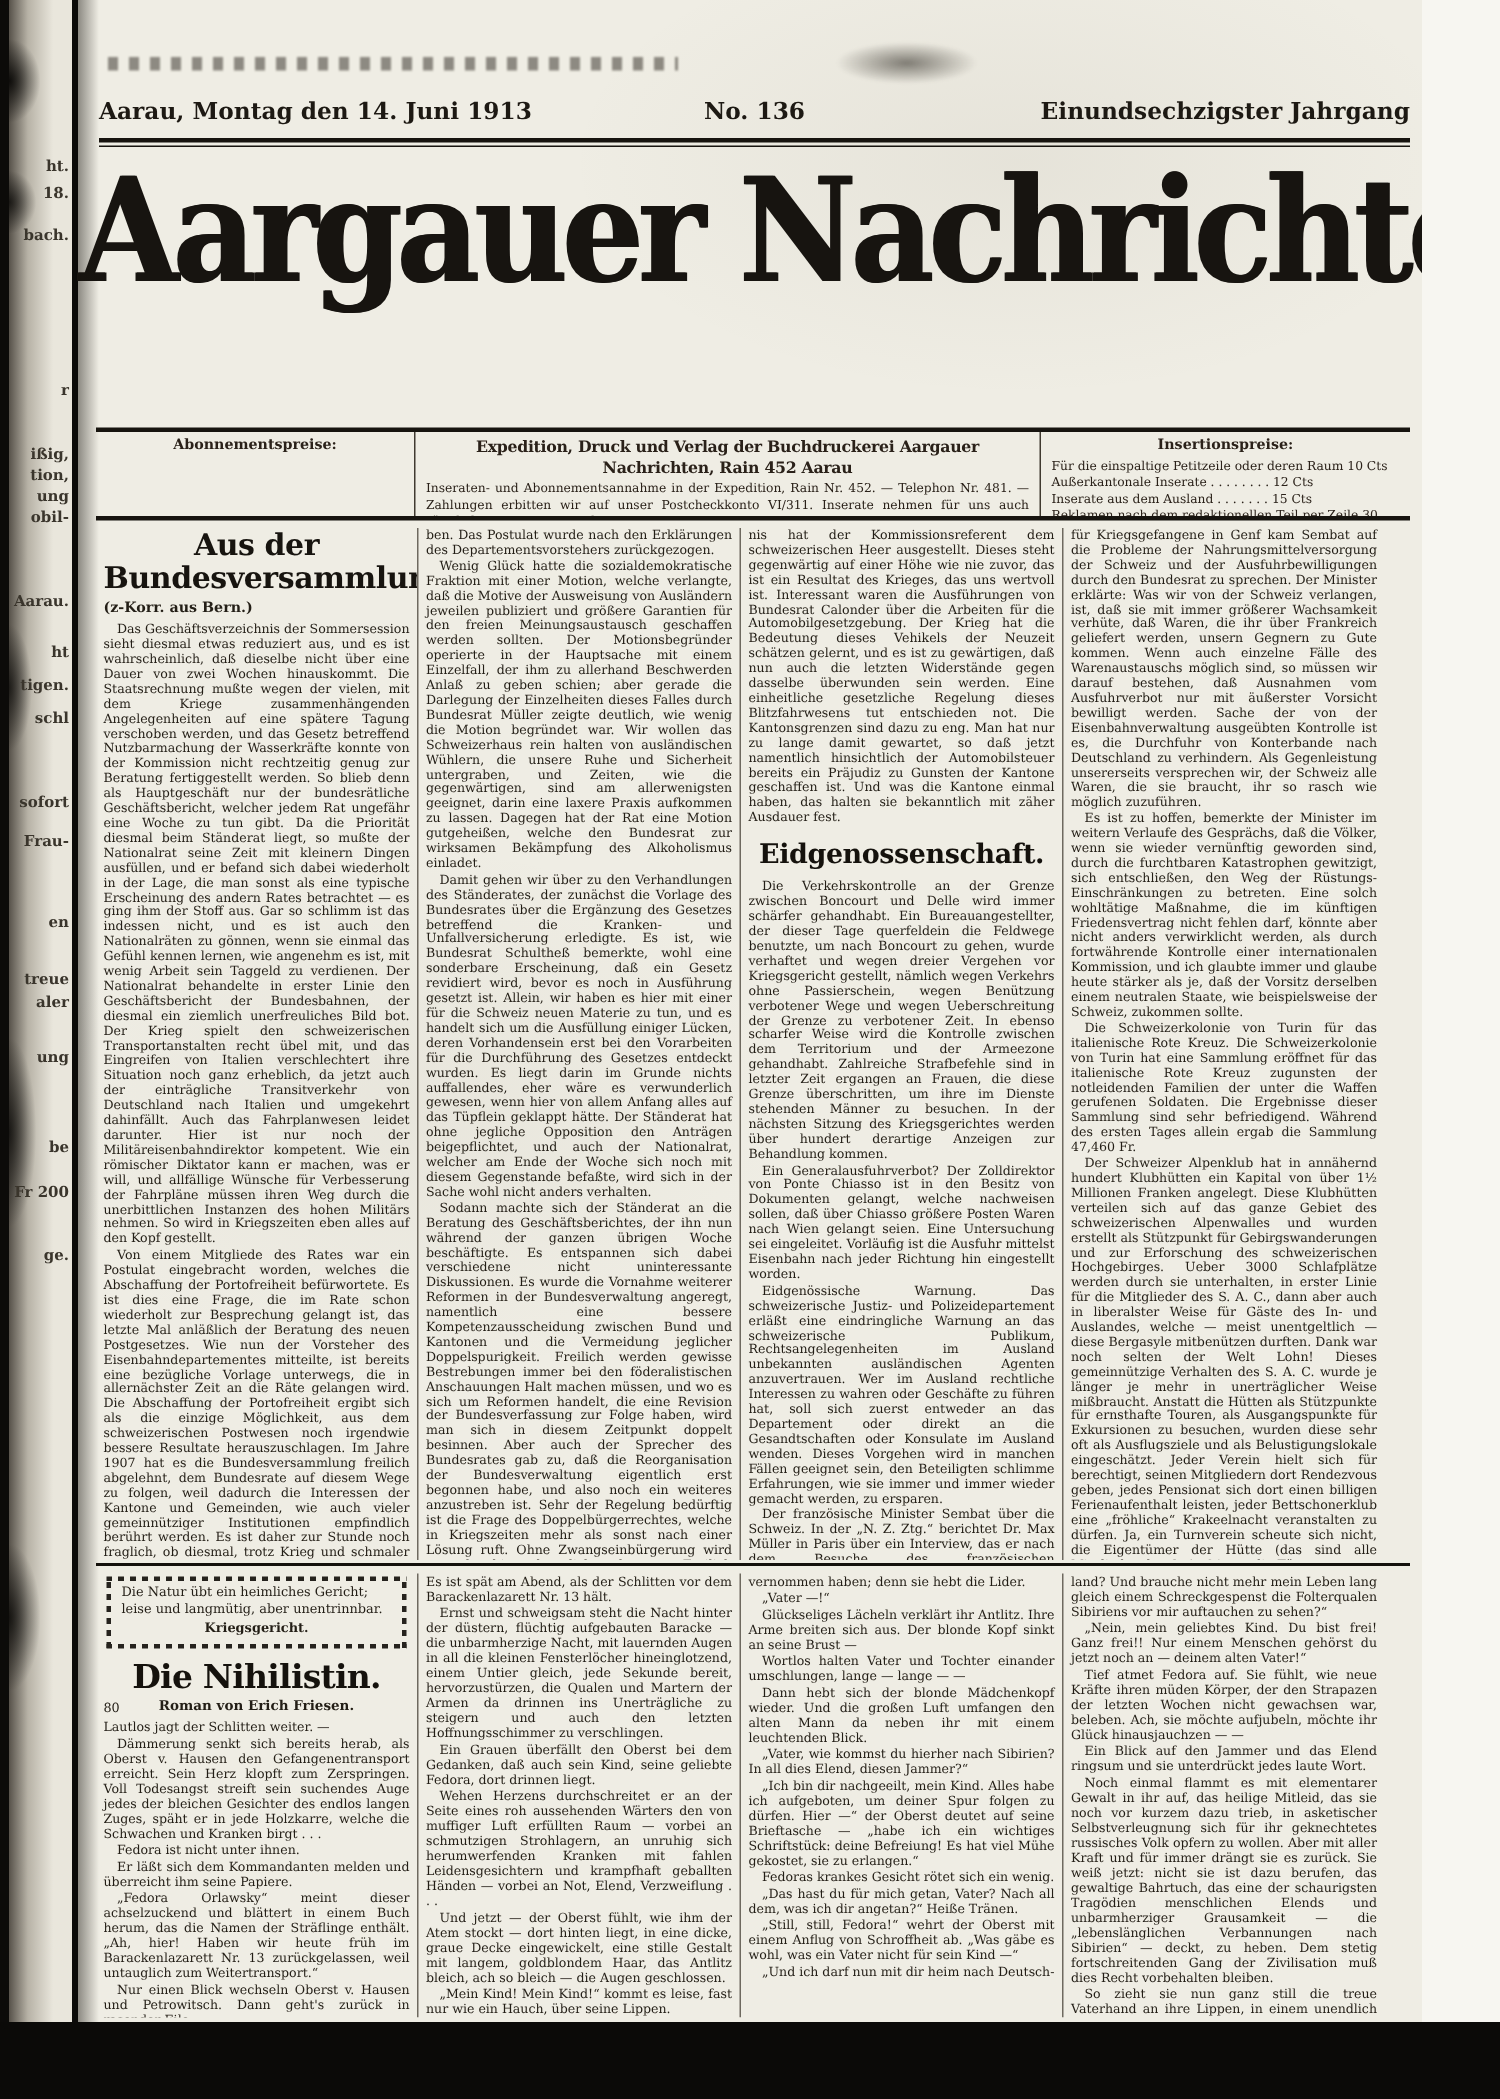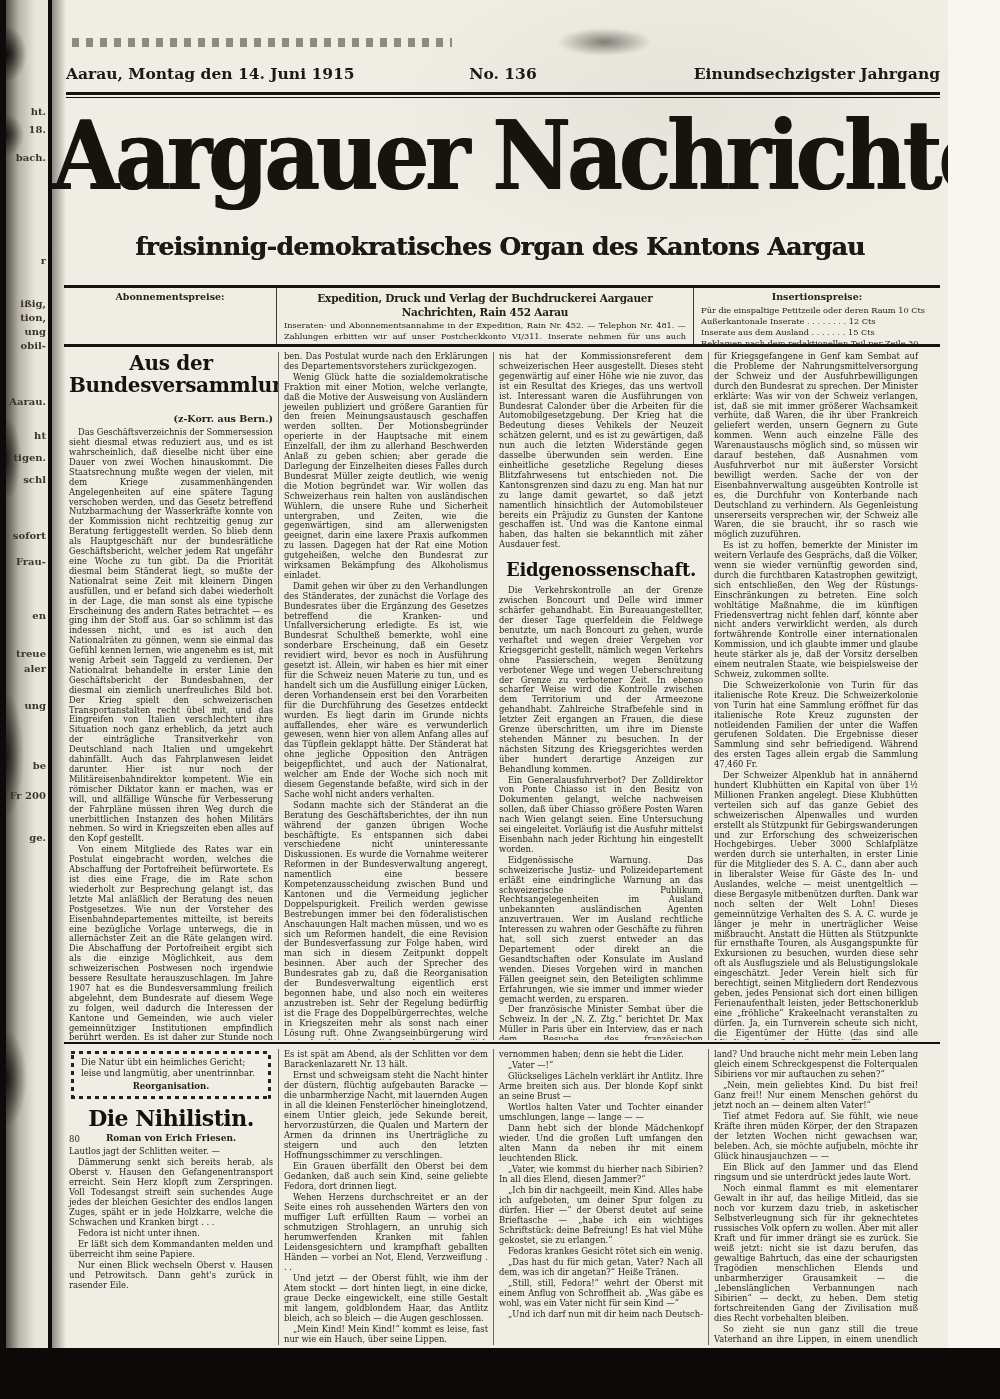--- a/index.html
+++ b/index.html
@@ -94,21 +94,21 @@
   
   .main-cols{
     position:absolute;left:12px;top:352px;width:876px;height:688px;
     display:flex;overflow:hidden;
   }
   .col{width:214px;padding:0 5px;box-sizing:border-box;overflow:hidden;
        font-size:8.4px;line-height:1.18;text-align:justify;color:#231e16;}
   .colsep{width:1px;background:#6e6able;background:#6e695f;margin:0;}
   .art-head{text-align:center;font-weight:bold;font-size:20px;line-height:1.1;
             margin:0 0 3px 0;color:#17140f;letter-spacing:-.3px;}
-  .art-sub{text-align:right;font-weight:bold;font-size:9.5px;margin:17px 0 4px 0;}
+  .art-sub{text-align:left;font-weight:bold;font-size:9.5px;margin:4px 0 4px 0;}
   .section-head{text-align:center;font-weight:bold;font-size:18px;margin:9px 0 6px 0;
                 color:#15120d;letter-spacing:-.3px;}
   p.para{margin:0;text-indent:9px;}
   p.para.cont{text-indent:0;}
   p.para + p.para{margin-top:1px;}
   .lead{font-weight:normal;}
   
   .feuilleton{
     position:absolute;left:12px;top:1042px;width:876px;height:303px;
     border-top:2px solid #14110c;display:flex;overflow:hidden;padding-top:5px;box-sizing:border-box;
@@ -157,28 +157,27 @@
     <div class="frag" style="top: 790px;">Fr 200</div>
     <div class="frag" style="top: 832px;">ge.</div>
   </div>
 <div class="gutter-shadow"></div>
 
 <div class="paper">
   <div class="smudge-top"></div>
   <div class="smudge-blob"></div>
 
   <div class="dateline">
-    <span class="dl-left">Aarau, Montag den 14. Juni 1915</span>
+    <span class="dl-left">Aarau, Montag den 14. Juni 1913</span>
     <span class="dl-center">No. 136</span>
     <span class="dl-right">Einundsechzigster Jahrgang</span>
   </div>
   <div class="double-rule"></div>
 
   <div class="masthead">Aargauer Nachrichten</div>
-  <div class="subtitle">freisinnig-demokratisches Organ des Kantons Aargau</div>
 
   <div class="infobox">
     <div class="ib-col ib-left">
       <div class="ib-title">Abonnementspreise:</div>
     </div>
     <div class="ib-col ib-center ib-just">
       <div class="ib-bold">Expedition, Druck und Verlag der Buchdruckerei Aargauer Nachrichten, Rain 452 Aarau</div>
       <div>
           <div class="ib-line">Inseraten- und Abonnementsannahme in der Expedition, Rain Nr. 452. — Telephon Nr. 481. — Zahlungen erbitten wir auf unser Postcheckkonto VI/311. Inserate nehmen für uns auch sämtliche Annoncen-Expeditionen entgegen.</div>
         </div>
@@ -224,32 +223,33 @@
         <p class="para"><span class="lead">Die Schweizerkolonie von Turin für das italienische Rote Kreuz.</span> Die Schweizerkolonie von Turin hat eine Sammlung eröffnet für das italienische Rote Kreuz zugunsten der notleidenden Familien der unter die Waffen gerufenen Soldaten. Die Ergebnisse dieser Sammlung sind sehr befriedigend. Während des ersten Tages allein ergab die Sammlung 47,460 Fr.</p>
         <p class="para"><span class="lead">Der Schweizer Alpenklub</span> hat in annähernd hundert Klubhütten ein Kapital von über 1½ Millionen Franken angelegt. Diese Klubhütten verteilen sich auf das ganze Gebiet des schweizerischen Alpenwalles und wurden erstellt als Stützpunkt für Gebirgswanderungen und zur Erforschung des schweizerischen Hochgebirges. Ueber 3000 Schlafplätze werden durch sie unterhalten, in erster Linie für die Mitglieder des S. A. C., dann aber auch in liberalster Weise für Gäste des In- und Auslandes, welche — meist unentgeltlich — diese Bergasyle mitbenützen durften. Dank war noch selten der Welt Lohn! Dieses gemeinnützige Verhalten des S. A. C. wurde je länger je mehr in unerträglicher Weise mißbraucht. Anstatt die Hütten als Stützpunkte für ernsthafte Touren, als Ausgangspunkte für Exkursionen zu besuchen, wurden diese sehr oft als Ausflugsziele und als Belustigungslokale eingeschätzt. Jeder Verein hielt sich für berechtigt, seinen Mitgliedern dort Rendezvous geben, jedes Pensionat sich dort einen billigen Ferienaufenthalt leisten, jeder Bettschonerklub eine „fröhliche“ Krakeelnacht veranstalten zu dürfen. Ja, ein Turnverein scheute sich nicht, die Eigentümer der Hütte (das sind alle Mitglieder des S. A. C.) vor die Türe zu setzen, als er</p>
       </div>
   </div>
 
   <div class="feuilleton">
     <div class="feu-heavy"></div>
     <div class="fcol">
       <div class="quote-box">
         <div>Die Natur übt ein heimliches Gericht; leise und langmütig, aber unentrinnbar.</div>
-        <div class="quote-attr">Reorganisation.</div>
+        <div class="quote-attr">Kriegsgericht.</div>
       </div>
       <div class="novel-title">Die Nihilistin.</div>
       <div class="byline-row">
         <span class="serial-no">80</span>
         <span>Roman von Erich Friesen.</span>
       </div>
       <div>
           <p class="para cont">Lautlos jagt der Schlitten weiter. —</p>
           <p class="para">Dämmerung senkt sich bereits herab, als Oberst v. Hausen den Gefangenentransport erreicht. Sein Herz klopft zum Zerspringen. Voll Todesangst streift sein suchendes Auge jedes der bleichen Gesichter des endlos langen Zuges, späht er in jede Holzkarre, welche die Schwachen und Kranken birgt . . .</p>
           <p class="para">Fedora ist nicht unter ihnen.</p>
           <p class="para">Er läßt sich dem Kommandanten melden und überreicht ihm seine Papiere.</p>
+          <p class="para">„Fedora Orlawsky“ meint dieser achselzuckend und blättert in einem Buch herum, das die Namen der Sträflinge enthält. „Ah, hier! Haben wir heute früh im Barackenlazarett Nr. 13 zurückgelassen, weil untauglich zum Weitertransport.“</p>
           <p class="para">Nur einen Blick wechseln Oberst v. Hausen und Petrowitsch. Dann geht's zurück in rasender Eile.</p>
         </div>
     </div>
     <div class="colsep"></div>
     <div class="fcol">
         <p class="para cont">Es ist spät am Abend, als der Schlitten vor dem Barackenlazarett Nr. 13 hält.</p>
         <p class="para">Ernst und schweigsam steht die Nacht hinter der düstern, flüchtig aufgebauten Baracke — die unbarmherzige Nacht, mit lauernden Augen in all die kleinen Fensterlöcher hineinglotzend, einem Untier gleich, jede Sekunde bereit, hervorzustürzen, die Qualen und Martern der Armen da drinnen ins Unerträgliche zu steigern und auch den letzten Hoffnungsschimmer zu verschlingen.</p>
         <p class="para">Ein Grauen überfällt den Oberst bei dem Gedanken, daß auch sein Kind, seine geliebte Fedora, dort drinnen liegt.</p>
         <p class="para">Wehen Herzens durchschreitet er an der Seite eines roh aussehenden Wärters den von muffiger Luft erfüllten Raum — vorbei an schmutzigen Strohlagern, an unruhig sich herumwerfenden Kranken mit fahlen Leidensgesichtern und krampfhaft geballten Händen — vorbei an Not, Elend, Verzweiflung . . .</p>
         <p class="para">Und jetzt — der Oberst fühlt, wie ihm der Atem stockt — dort hinten liegt, in eine dicke, graue Decke eingewickelt, eine stille Gestalt mit langem, goldblondem Haar, das Antlitz bleich, ach so bleich — die Augen geschlossen.</p>

